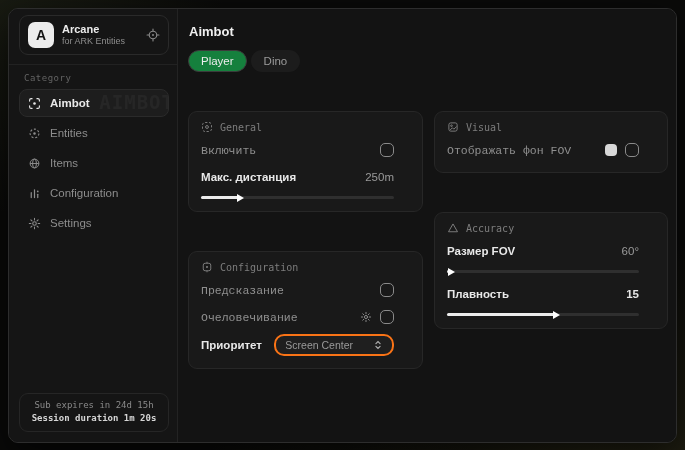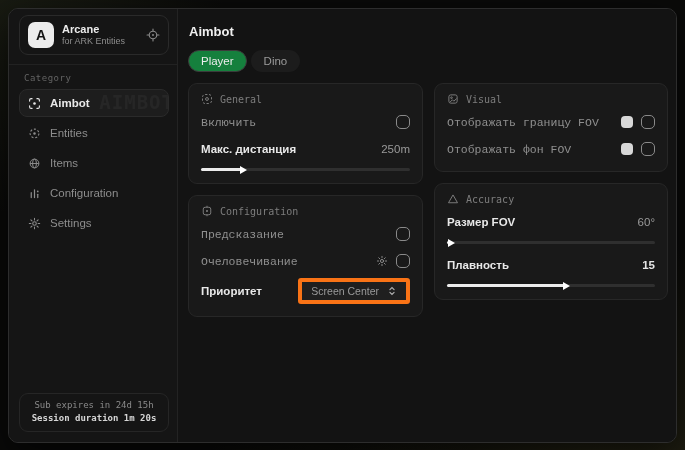--- a/index.html
+++ b/index.html
@@ -48,39 +48,39 @@
   .main{flex:1;background:#131313;padding:14px 10px 0 10px;box-sizing:border-box;}
   .page-title{font-size:13px;font-weight:700;color:#f0f0f0;margin:1px 0 11px 1px;}
   .tabs{display:flex;gap:4px;margin-bottom:11px;}
   .tab{padding:4px 12px;border-radius:13px;font-size:11.5px;color:#9a9a9a;
     background:#1c1c1c;border:1px solid transparent;cursor:default;}
   .tab.selected{background:#15803d;border-color:#3b3b3b;color:#ededed;}
   .columns{display:flex;gap:11px;align-items:flex-start;}
   .col-left{display:flex;flex-direction:column;gap:11px;width:235px;}
   .col-right{display:flex;flex-direction:column;gap:11px;width:234px;}
   .panel{background:#191919;border:1px solid #272727;border-radius:9px;
-    padding:9px 12px 12px 12px;box-sizing:border-box;width:100%;}
+    padding:9px 28px 12px 12px;box-sizing:border-box;width:100%;margin-top:28px;}
   .panel-header{display:flex;align-items:center;gap:7px;
     font-family:"DejaVu Sans Mono",monospace;font-size:10px;color:#7d7d7d;margin-bottom:3px;}
   .panel-header .hicon{display:flex;color:#7d7d7d;}
   .row{display:flex;align-items:center;justify-content:space-between;min-height:20px;margin-top:7px;}
   .label{font-size:11.5px;}
   .label.dim{color:#8f8f8f;font-family:Liberation Mono, monospace;}
   .label.bright{color:#e8e8e8;font-weight:600;}
   .value{font-size:11.5px;color:#9a9a9a;}
   .value.bright{color:#e6e6e6;font-weight:bold;}
   .checkbox{width:14px;height:14px;border:1.6px solid #8a8a8a;border-radius:5px;
     background:transparent;box-sizing:border-box;flex:none;cursor:default;}
   .controls{display:flex;align-items:center;gap:8px;}
   .swatch{width:12px;height:12px;border-radius:4px;flex:none;cursor:default;}
   .keybind{display:flex;align-items:center;gap:5px;background:#242424;border-radius:6px;
     padding:3px 8px;color:#cfcfcf;font-size:10px;font-weight:600;cursor:default;}
   .keybind .kicon{display:flex;color:#b5b5b5;}
-  .dropdown{display:flex;align-items:center;gap:8px;background:#1f1f1f;border:4px solid #f97316;
-    border-radius:3px;padding:3px 9px;color:#9a9a9a;font-size:10.5px;cursor:default;}
+  .dropdown{display:flex;align-items:center;gap:20px;background:#1f1f1f;border:2px solid #f97316;
+    border-radius:10px;padding:3px 9px;color:#9a9a9a;font-size:10.5px;cursor:default;}
   .dropdown .dicon{display:flex;color:#b0b0b0;}
   .gear-mini{display:flex;color:#8a8a8a;}
   .slider{position:relative;height:3px;background:#2f2f2f;border-radius:2px;margin-top:9px;cursor:default;}
   .slider .fill{position:absolute;left:0;top:0;height:100%;background:#ececec;border-radius:2px;}
   .slider .thumb{position:absolute;right:-4px;top:50%;transform:translateY(-50%);
     width:0;height:0;border-top:4px solid transparent;border-bottom:4px solid transparent;
     border-left:7px solid #ffffff;}
 </style>
 </head>
 <body>
@@ -260,27 +260,20 @@
             <span class="hicon">
               <svg width="12" height="12" viewBox="0 0 16 16" fill="none" stroke="currentColor" stroke-width="1.3">
                   <rect x="2.5" y="2.5" width="11" height="11" rx="2.5"></rect>
                   <circle cx="6" cy="6.3" r="1.1"></circle>
                   <path d="M4.2 12l3-3 1.9 1.9 3.7-3.4"></path>
                 </svg>
             </span>
             <span>Visual</span>
           </div>
 
-          <div class="row">
-            <span class="label dim">Отображать границу FOV</span>
-            <span class="controls">
-              <span class="swatch" style="background: rgb(216, 216, 216);"></span>
-              <span class="checkbox"></span>
-            </span>
-          </div>
 
           <div class="row">
             <span class="label dim">Отображать фон FOV</span>
             <span class="controls">
               <span class="swatch" style="background: rgb(216, 216, 216);"></span>
               <span class="checkbox"></span>
             </span>
           </div>
         </section>
 

